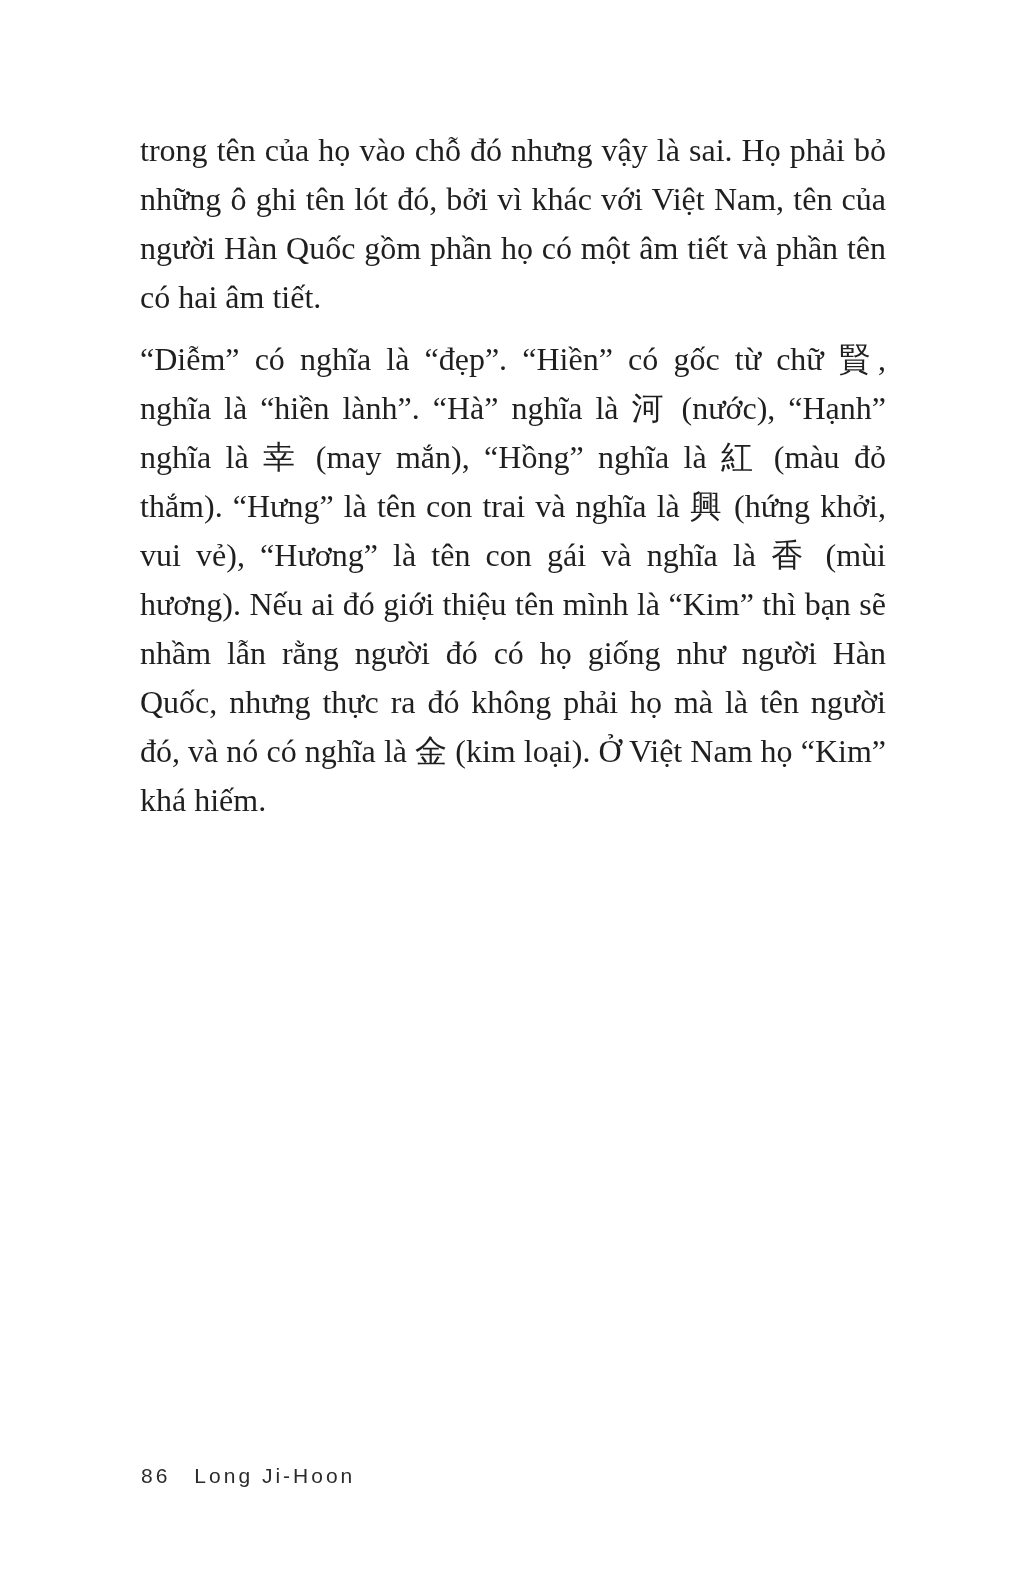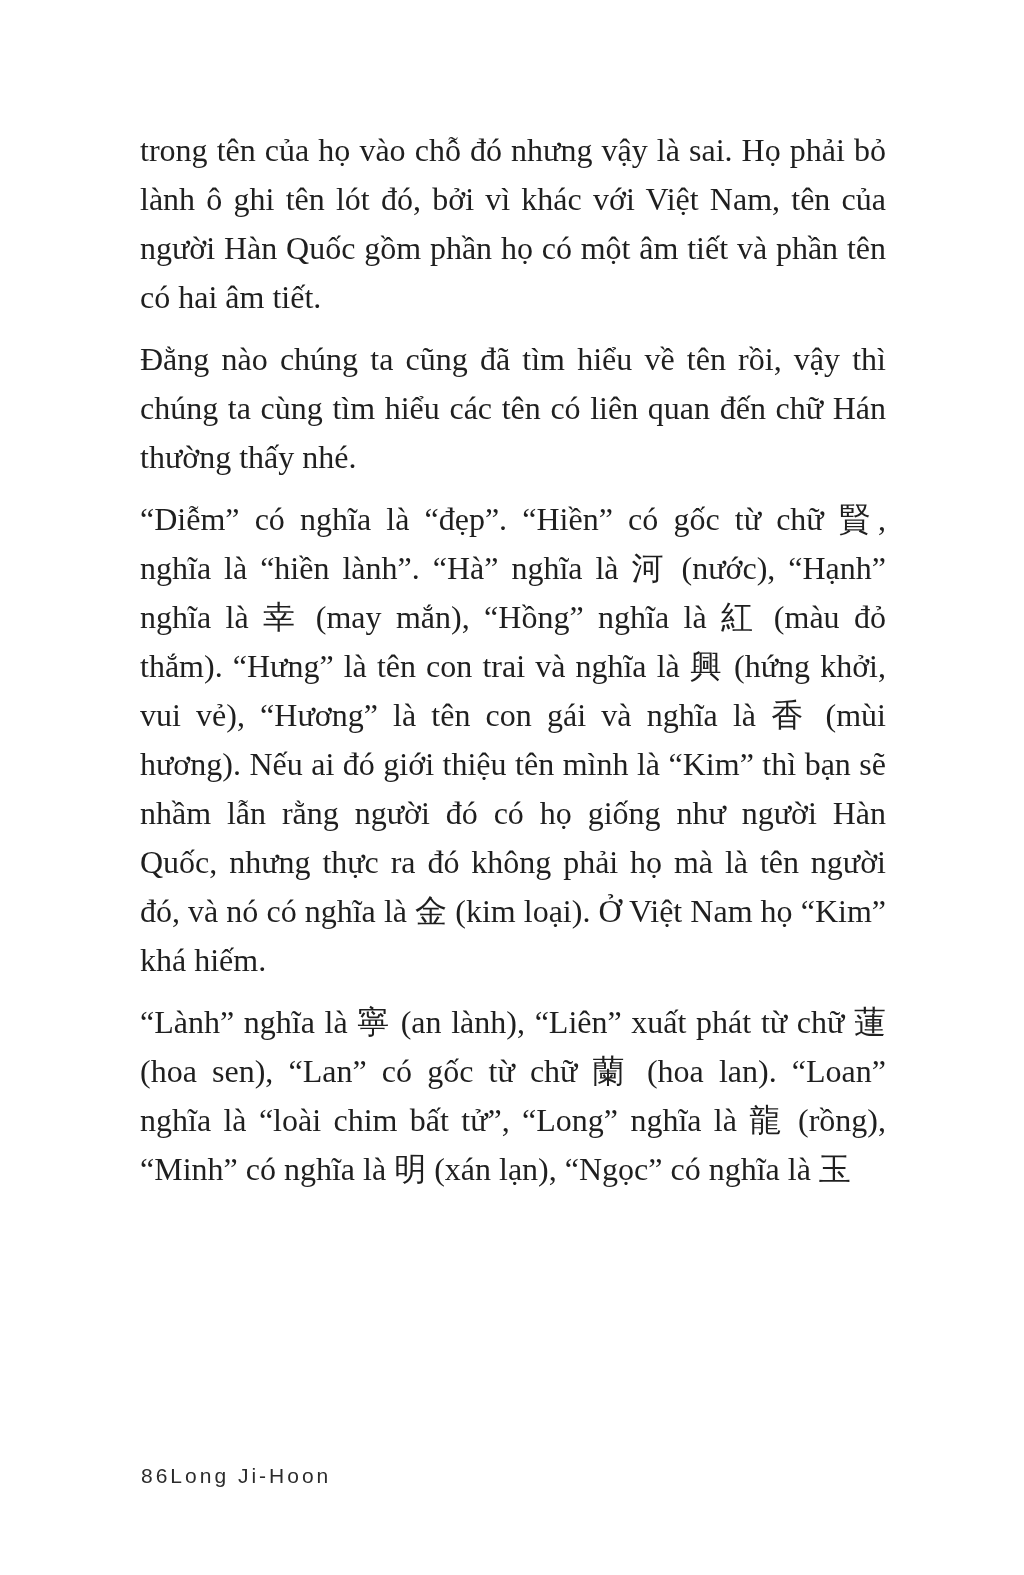--- a/index.html
+++ b/index.html
@@ -37,31 +37,30 @@
     left: 141px;
     top: 1464px;
     font-family: "Liberation Sans", "DejaVu Sans", sans-serif;
     font-size: 21px;
     font-weight: 500;
     letter-spacing: 3px;
     color: #2b2b2b;
     white-space: nowrap;
   }
   .page-footer .page-number {
+    margin-right: 24px;
   }
 </style>
 </head>
 <body>
 
 <div class="page">
 
   <main class="text-block">
-    <p>trong tên của họ vào chỗ đó nhưng vậy là sai. Họ phải bỏ lành ô ghi tên lót đó, bởi vì khác với Việt Nam, tên của người Hàn Quốc gồm phần họ có một âm tiết và phần tên có hai âm tiết.</p>
-    <p>Đằng nào chúng ta cũng đã tìm hiểu về tên rồi, vậy thì chúng ta cùng tìm hiểu các tên có liên quan đến chữ Hán thường thấy nhé.</p>
+    <p>trong tên của họ vào chỗ đó nhưng vậy là sai. Họ phải bỏ những ô ghi tên lót đó, bởi vì khác với Việt Nam, tên của người Hàn Quốc gồm phần họ có một âm tiết và phần tên có hai âm tiết.</p>
     <p>“Diễm” có nghĩa là “đẹp”. “Hiền” có gốc từ chữ 賢, nghĩa là “hiền lành”. “Hà” nghĩa là 河 (nước), “Hạnh” nghĩa là 幸 (may mắn), “Hồng” nghĩa là 紅 (màu đỏ thắm). “Hưng” là tên con trai và nghĩa là 興 (hứng khởi, vui vẻ), “Hương” là tên con gái và nghĩa là 香 (mùi hương). Nếu ai đó giới thiệu tên mình là “Kim” thì bạn sẽ nhầm lẫn rằng người đó có họ giống như người Hàn Quốc, nhưng thực ra đó không phải họ mà là tên người đó, và nó có nghĩa là 金 (kim loại). Ở Việt Nam họ “Kim” khá hiếm.</p>
-    <p>“Lành” nghĩa là 寧 (an lành), “Liên” xuất phát từ chữ 蓮 (hoa sen), “Lan” có gốc từ chữ 蘭 (hoa lan). “Loan” nghĩa là “loài chim bất tử”, “Long” nghĩa là 龍 (rồng), “Minh” có nghĩa là 明 (xán lạn), “Ngọc” có nghĩa là 玉</p>
   </main>
 
   <footer class="page-footer">
     <span class="page-number">86</span><span>Long Ji-Hoon</span>
   </footer>
 
 </div>
 
 </body></html>

